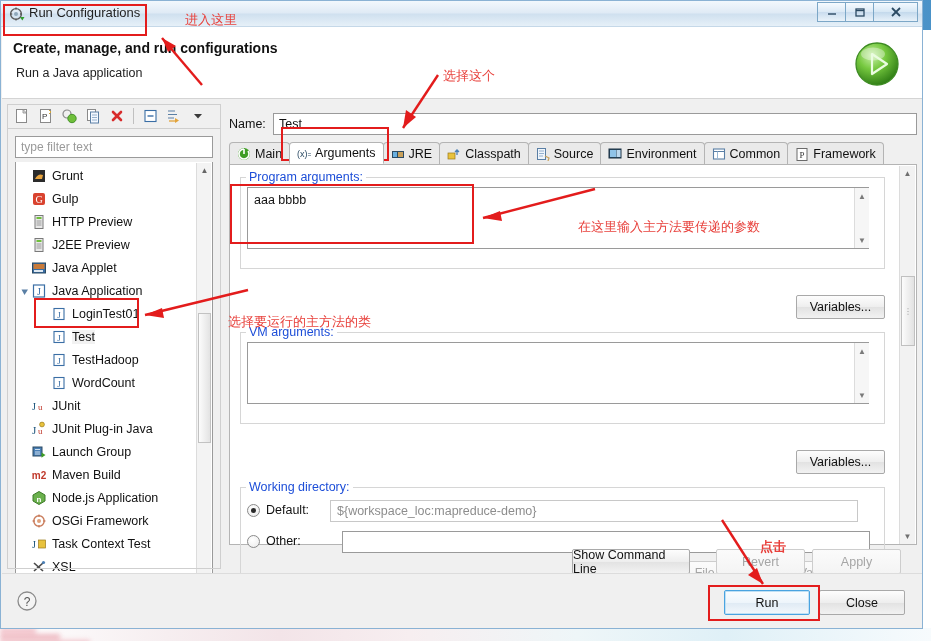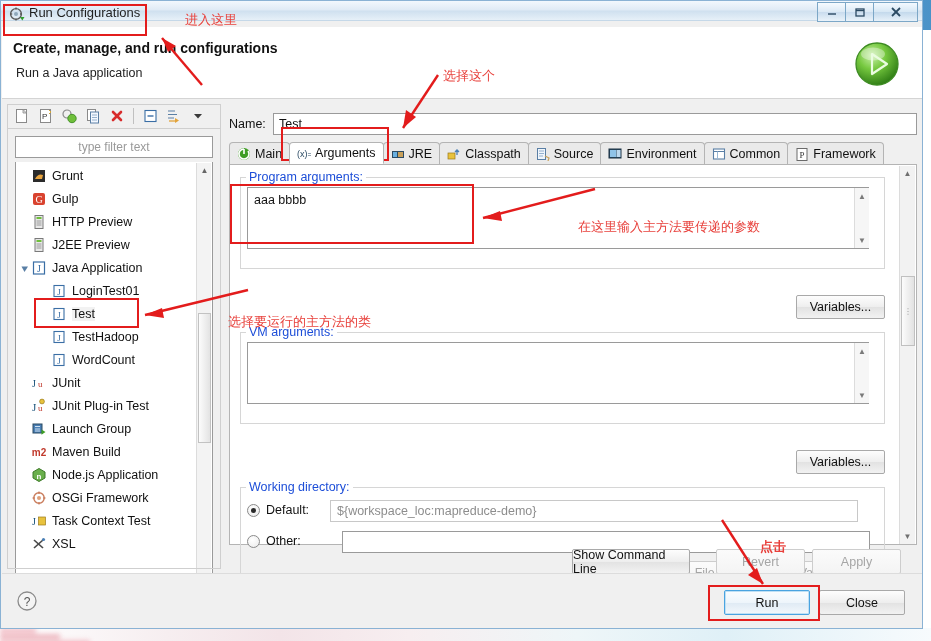--- a/index.html
+++ b/index.html
@@ -30,21 +30,21 @@
   }
   .bottomstrip .blurblk { filter: blur(2.5px); opacity:.5; }
 
   
   .dialog {
     position: absolute; left: 0; top: 0; width: 923px; height: 629px;
     background: #f0f0f0;
     border: 1px solid #8ab2d4;
   }
   .titlebar {
-    position: absolute; left:0; top:0; width: 921px; height: 20px;
+    position: absolute; left:0; top:0; width: 921px; height: 26px;
     background: linear-gradient(to bottom, #f2f8fd 0%, #dfeaf5 48%, #cfe0ef 52%, #e6f0f8 100%);
     border-bottom: 1px solid #c5d8e8;
   }
   .title-ico {
     position:absolute; left:8px; top:5px; width:16px; height:16px;
   }
   .title-text {
     position: absolute; left: 28px; top: 4px;
     font-size: 13px; color: #1f1f1f;
     font-family: "Liberation Sans", sans-serif;
@@ -86,21 +86,21 @@
   .ltoolbar {
     position:absolute; left:0; top:0; width:214px; height:25px;
     background:#f0f0f0; border-bottom:1px solid #cfcfcf;
     display:flex; align-items:center; padding-left:3px; gap:2px;
   }
   .tbicon { width:22px; height:20px; display:flex; align-items:center; justify-content:center; }
   .tbsep { width:1px; height:16px; background:#c0c0c0; margin:0 3px; }
   .filterbox {
     position:absolute; left:8px; top:32px; width:198px; height:22px;
     border:1px solid #9a9a9a; background:#fff;
-    font-size:12px; color:#9a9a9a; padding:3px 5px;text-align:center;
+    font-size:12px; color:#9a9a9a; padding:3px 5px;
   }
   .treearea {
     position:absolute; left:8px; top:58px; width:198px; height:425px;
     border:1px solid #9a9a9a; border-top:none; background:#fff; overflow:hidden;
   }
   .treelist { position:absolute; left:0; top:2px; width:180px; }
   .trow {
     height:23px; display:flex; align-items:center; padding-left:14px;
     font-size:12.5px; color:#111; white-space:nowrap;
   }
@@ -441,20 +441,30 @@
                   <rect x="4" y="1.5" width="8" height="13" fill="#e9e9e9" stroke="#7a7a7a" stroke-width="1"></rect>
                   <rect x="5.5" y="3" width="5" height="2" fill="#6fbf3b"></rect>
                   <line x1="5.5" y1="7" x2="10.5" y2="7" stroke="#9a9a9a"></line>
                   <line x1="5.5" y1="9" x2="10.5" y2="9" stroke="#9a9a9a"></line>
                   <line x1="5.5" y1="11" x2="10.5" y2="11" stroke="#9a9a9a"></line>
                 </svg>
               </span>
               <span class="lbl">J2EE Preview</span>
             </div>
             <div class="trow" style="position: relative;">
+              <span class="tico">
+                <svg width="16" height="16" viewBox="0 0 16 16">
+                  <rect x="1.5" y="3" width="13" height="10" fill="#3a6ea5" stroke="#2b4a63"></rect>
+                  <rect x="2.5" y="4" width="11" height="5" fill="#c97b3a"></rect>
+                  <rect x="3" y="10" width="9" height="2" fill="#dfe9f2"></rect>
+                </svg>
+              </span>
+              <span class="lbl">Java Applet</span>
+            </div>
+            <div class="trow" style="position: relative;">
               <span class="expander"><svg width="10" height="10" viewBox="0 0 10 10">
                   <path d="M1.5 2.5 L8 2.5 L4.5 8 Z" fill="#5a7fa5"></path>
                 </svg></span>
               <span class="tico">
                 <svg width="16" height="16" viewBox="0 0 16 16">
                   <rect x="2.5" y="2" width="11" height="12" fill="#ffffff" stroke="#3a6ea5" stroke-width="1.2"></rect>
                   <text x="8" y="12" font-size="10" fill="#3a6ea5" text-anchor="middle" font-family="Liberation Serif">J</text>
                 </svg>
               </span>
               <span class="lbl">Java Application</span>
@@ -505,21 +515,21 @@
               <span class="lbl">JUnit</span>
             </div>
             <div class="trow" style="position: relative;">
               <span class="tico">
                 <svg width="16" height="16" viewBox="0 0 16 16">
                   <text x="1" y="13" font-size="11" fill="#19527a" font-family="Liberation Serif">J</text>
                   <text x="7" y="13" font-size="9" fill="#c0392b" font-family="Liberation Serif">u</text>
                   <circle cx="11" cy="3.5" r="2.4" fill="#e8c23d" stroke="#9a7a1a" stroke-width=".7"></circle>
                 </svg>
               </span>
-              <span class="lbl">JUnit Plug-in Test</span>
+              <span class="lbl">JUnit Plug-in Java</span>
             </div>
             <div class="trow" style="position: relative;">
               <span class="tico">
                 <svg width="16" height="16" viewBox="0 0 16 16">
                   <rect x="2" y="3" width="9" height="9" fill="#4a7fb5" stroke="#2b4a63"></rect>
                   <g stroke="#cfe1f0" stroke-width="1">
                     <line x1="4" y1="5.5" x2="9" y2="5.5"></line>
                     <line x1="4" y1="8" x2="9" y2="8"></line>
                     <line x1="4" y1="10" x2="9" y2="10"></line>
                   </g>

